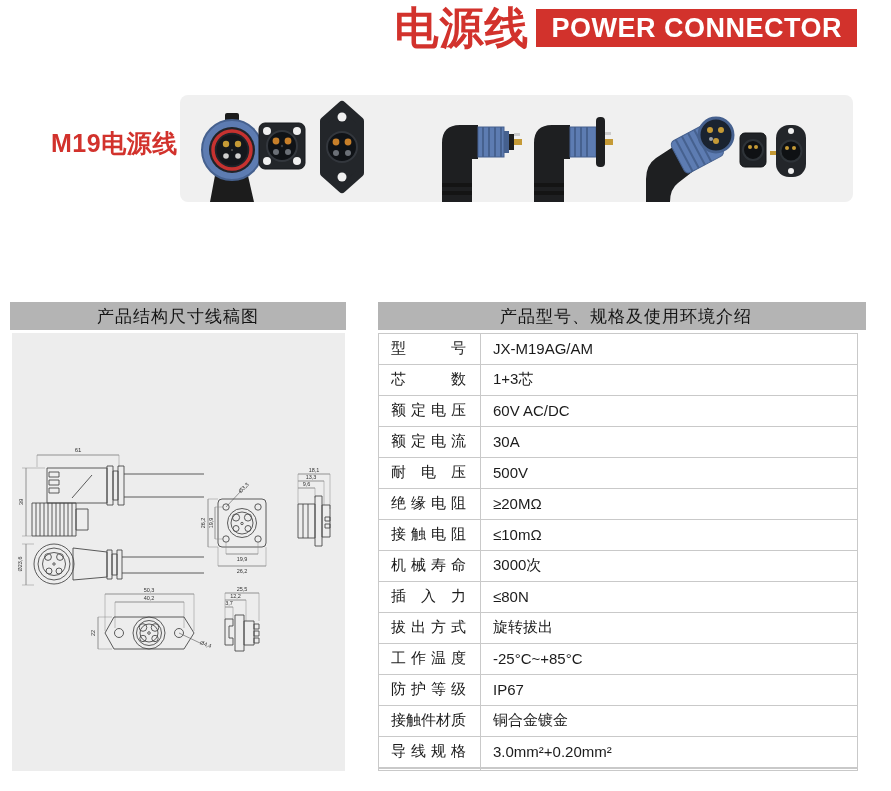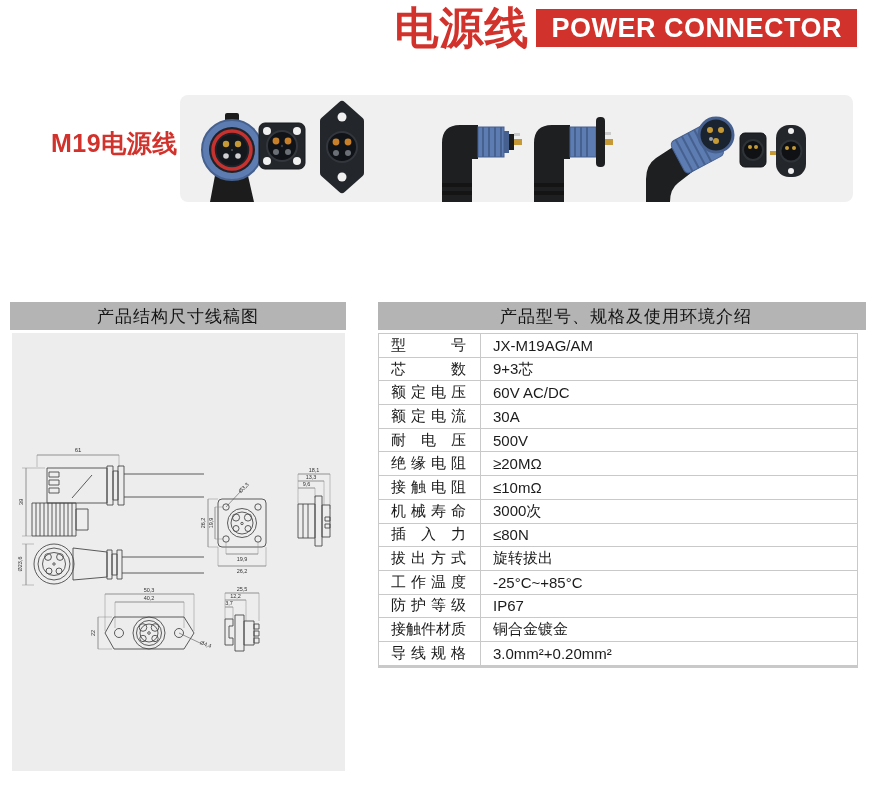--- a/index.html
+++ b/index.html
@@ -76,21 +76,21 @@
   .drawing-panel svg{display:block;}
   .ln{stroke:#4a4a4a;stroke-width:0.9;fill:none;stroke-linejoin:round;}
   .dim{stroke:#555;stroke-width:0.6;fill:none;}
   .ext{stroke:#8a8a8a;stroke-width:0.5;fill:none;}
   .dtxt{fill:#333;font-size:6px;}
   .dtxt.sm{font-size:5.5px;}
 
   
   .spec-table{
     position:absolute;left:378px;top:333px;
-    width:480px;height:335px;
+    width:480px;height:438px;
     border-collapse:collapse;table-layout:fixed;
     font-size:15px;color:#1b1b1b;
     background:#ffffff;
   }
   .spec-table td{
     border:1px solid var(--table-border);
     padding:0;
     vertical-align:middle;
     overflow:hidden;white-space:nowrap;
   }
@@ -384,21 +384,21 @@
         <col style="width:102px">
         <col>
       </colgroup>
     <tbody>
       <tr>
           <td class="label">型号</td>
           <td class="value">JX-M19AG/AM</td>
         </tr>
       <tr>
           <td class="label">芯数</td>
-          <td class="value">9+3芯</td>
+          <td class="value">1+3芯</td>
         </tr>
       <tr>
           <td class="label">额定电压</td>
           <td class="value">60V AC/DC</td>
         </tr>
       <tr>
           <td class="label">额定电流</td>
           <td class="value">30A</td>
         </tr>
       <tr>

